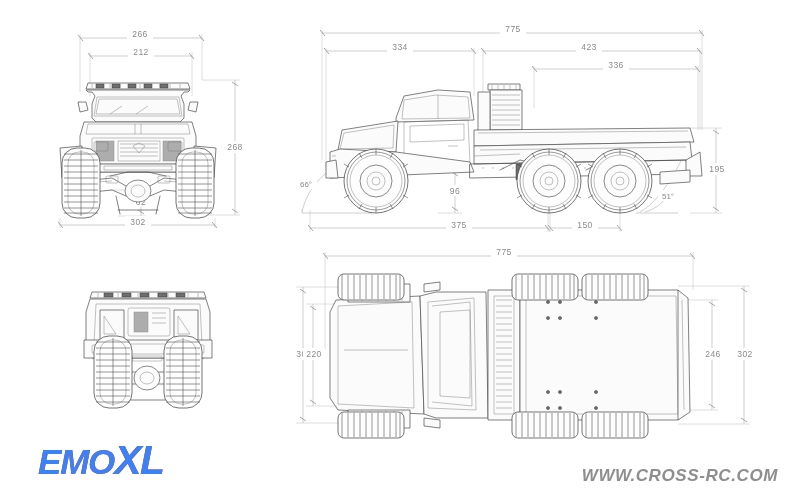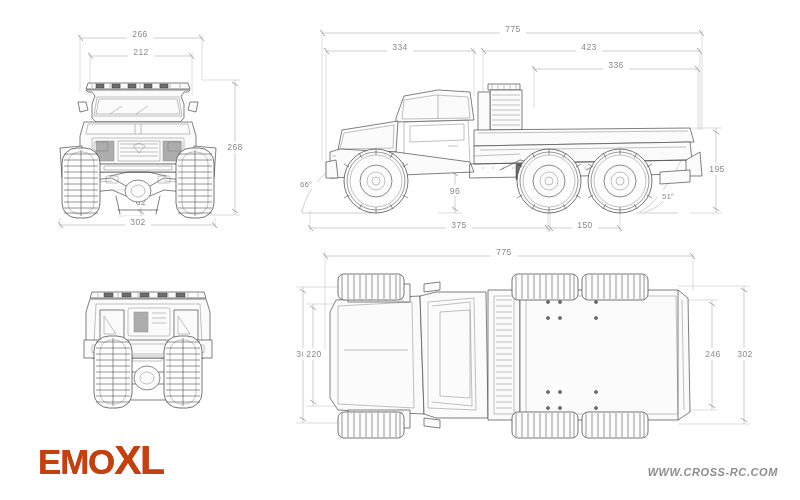--- a/index.html
+++ b/index.html
@@ -81,41 +81,42 @@
     stroke: #3a3a3a;
     stroke-width: 0.5;
   }
   .logo-wrap {
     position: absolute;
     left: 38px; top: 440px;
   }
   .logo-text {
     font-family: "Liberation Sans", sans-serif;
     font-weight: bold;
+    font-style: italic;
     font-size: 35px;
-    color: #c2410c;
+    color: #3b82f6;
     letter-spacing: -1.2px;
     line-height: 1;
     white-space: nowrap;
     text-shadow: 0 0 0.4px #e8151b;
     text-align: right;
   }
   .logo-text .xl {
     font-size: 41px;
     letter-spacing: -1.5px;
   }
   .site-wrap {
     position: absolute;
     right: 22px; top: 466px;
   }
   .site-text {
     font-family: "Liberation Sans", sans-serif;
     font-style: italic;
     font-weight: bold;
-    font-size: 11px;
+    font-size: 17px;
     color: #8e8e8e;
     letter-spacing: 0.6px;
     white-space: nowrap;
   }
 </style>
 </head>
 <body>
 
 <svg id="sheet" viewBox="0 0 800 500" xmlns="http://www.w3.org/2000/svg">
 

